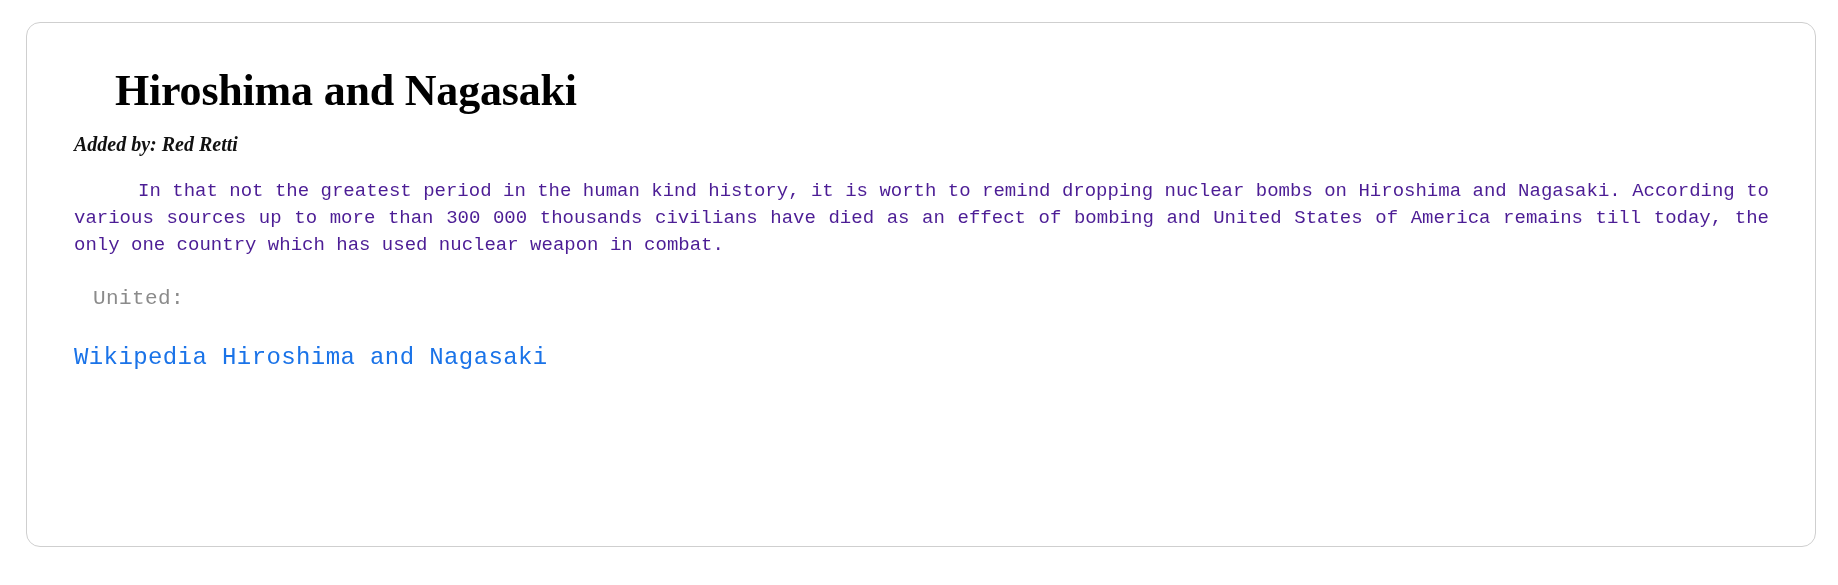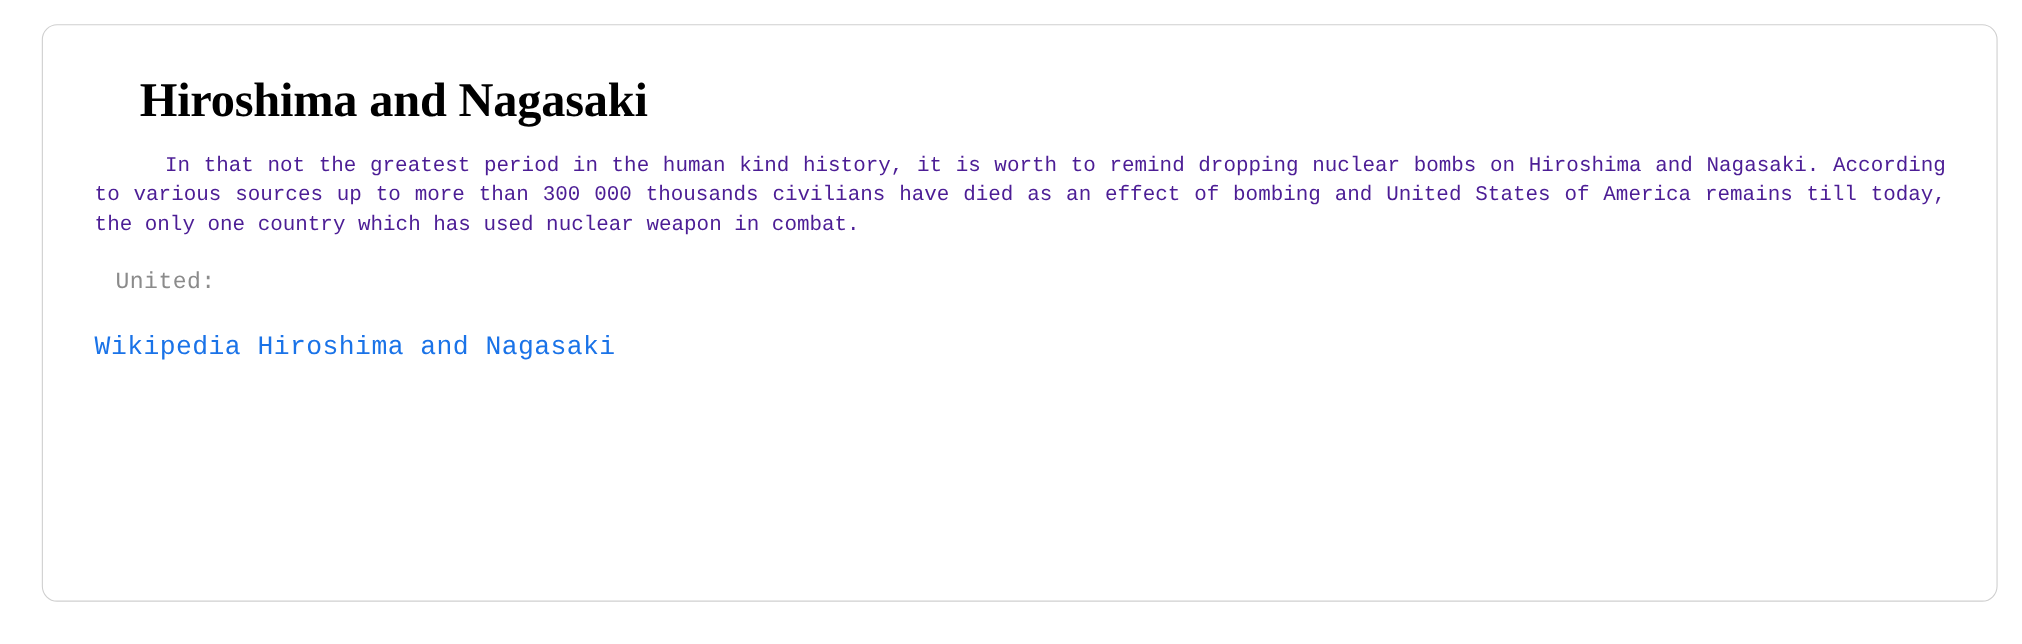--- a/index.html
+++ b/index.html
@@ -11,21 +11,21 @@
     width: 1838px;
     height: 585px;
     font-family: "Liberation Serif", serif;
     color: #000000;
     overflow: hidden;
   }
   .page {
     box-sizing: border-box;
     width: 1838px;
     height: 569px;
-    padding: 22px 22px 22px 38px;
+    padding: 22px 22px 22px 26px;
   }
   .article-card {
     box-sizing: border-box;
     width: 100%;
     height: 100%;
     border: 1px solid #cfcfcf;
     border-radius: 14px;
     background: #ffffff;
     padding: 28px 40px 20px 40px;
     position: relative;
@@ -82,20 +82,21 @@
 </style>
 </head>
 <body>
 
 <div class="page">
   <div class="article-card">
 
     <h1 class="article-title">Hiroshima and Nagasaki</h1>
 
 
+    <div class="article-author">Added by: Red Retti</div>
 
     <p class="article-body">In that not the greatest period in the human kind history, it is worth to remind dropping nuclear bombs on Hiroshima and Nagasaki. According to various sources up to more than 300 000 thousands civilians have died as an effect of bombing and United States of America remains till today, the only one country which has used nuclear weapon in combat.</p>
 
     <div class="sources-label">United:</div>
 
     <a class="source-link">Wikipedia Hiroshima and Nagasaki</a>
 
   </div>
 </div>
 

